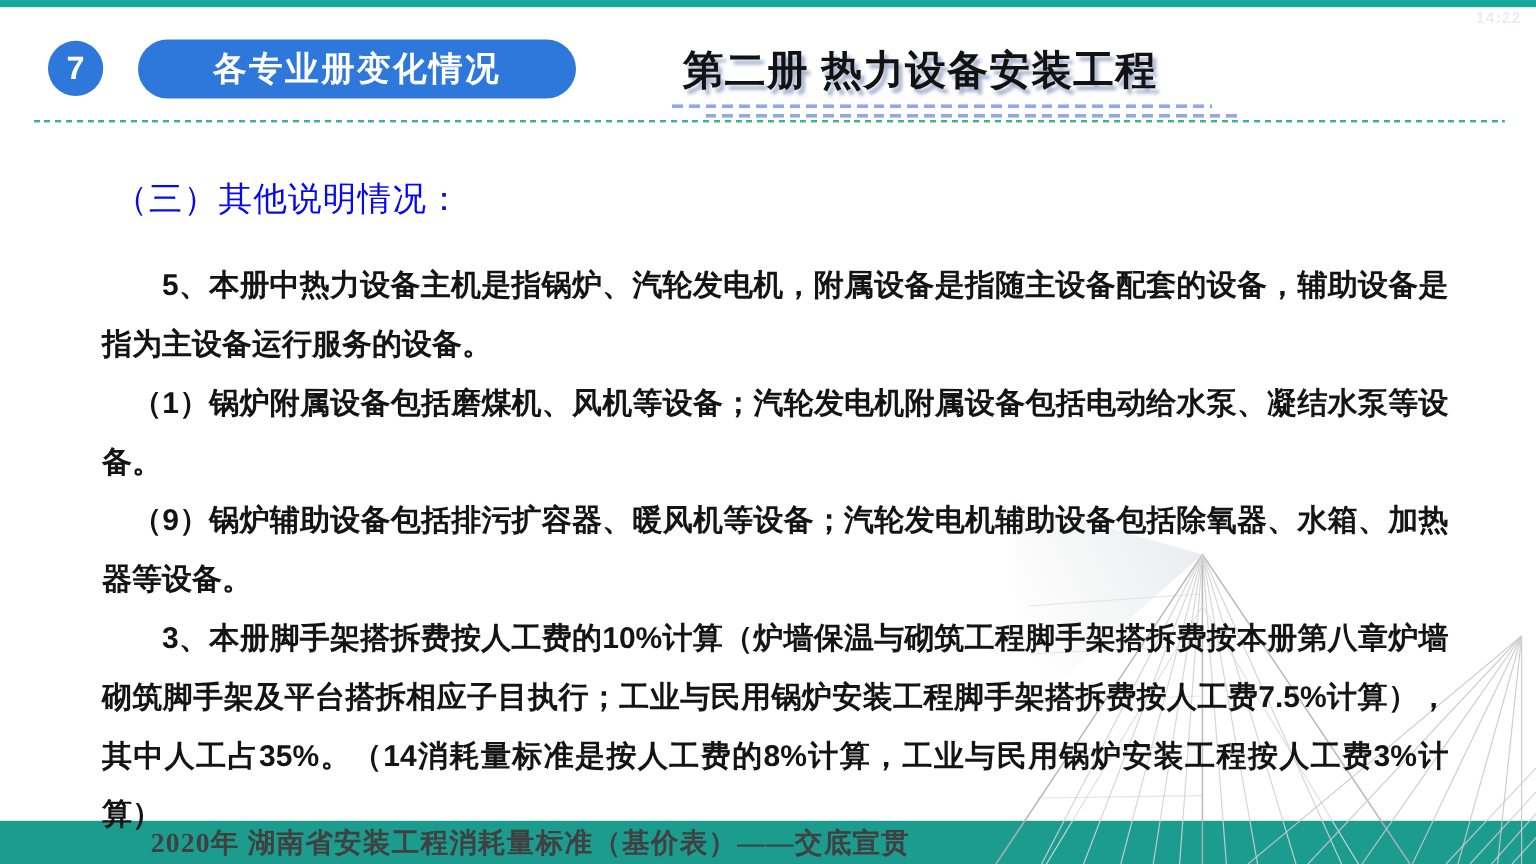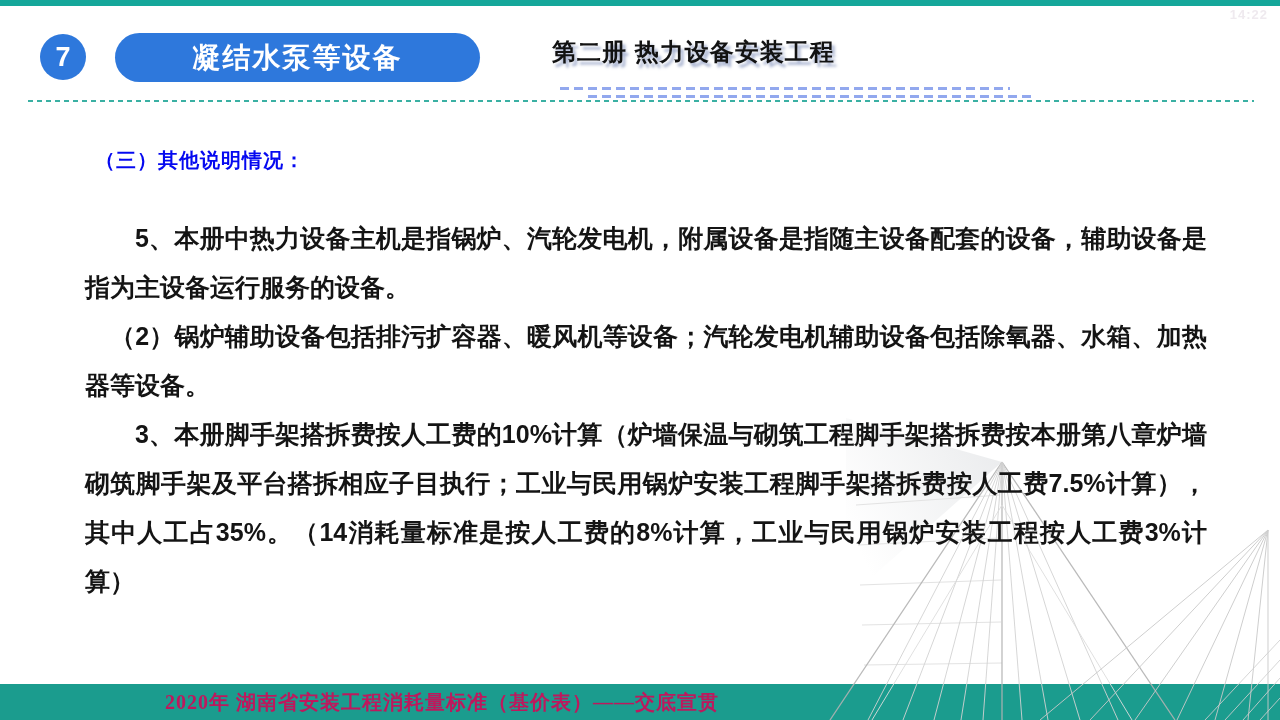--- a/index.html
+++ b/index.html
@@ -10,43 +10,43 @@
 
   .top-strip{position:absolute;left:0;top:0;width:1280px;height:6px;background:#15A79A;}
   .clock{position:absolute;right:12px;top:7px;font-size:13px;font-weight:700;color:#efeaef;letter-spacing:1px;}
 
   .badge{position:absolute;left:40px;top:34px;width:46px;height:46px;border-radius:50%;
          background:#2E78DC;color:#fff;font-size:27px;font-weight:700;
          display:flex;align-items:center;justify-content:center;}
   .pill{position:absolute;left:115px;top:33px;width:365px;height:49px;border-radius:26px;
         background:#2E78DC;color:#fff;font-size:28px;font-weight:700;letter-spacing:2px;
         display:flex;align-items:center;justify-content:center;}
-  .main-title{position:absolute;left:552px;top:36px;width:560px;margin:0;
-        font-size:24px;font-weight:700;color:#121212;letter-spacing:1px;white-space:nowrap;
+  .main-title{position:absolute;left:569px;top:36px;width:560px;margin:0;
+        font-size:34px;font-weight:700;color:#121212;letter-spacing:1px;white-space:nowrap;
         text-shadow:3px 4px 3px rgba(135,150,190,0.75);}
   .dash-row{position:absolute;height:3px;
         background:repeating-linear-gradient(90deg,#92a8ee 0 9px,transparent 9px 14px);}
   .dash-r1{left:560px;top:87px;width:450px;}
   .dash-r2{left:588px;top:95px;width:445px;}
   .teal-divider{position:absolute;left:28px;top:100px;width:1226px;height:2px;
         background:repeating-linear-gradient(90deg,#3ab0a3 0 5px,transparent 5px 9px);}
 
   .section-heading{position:absolute;left:95px;top:147px;margin:0;
-        font-size:20px;font-weight:700;color:#0509f0;letter-spacing:1px;}
+        font-size:28px;font-weight:400;color:#0509f0;letter-spacing:1px;}
 
   .body-text{position:absolute;left:85px;top:214px;width:1122px;}
   .para{font-size:25px;line-height:49px;font-weight:700;color:#141414;
         text-align:justify;margin:0;}
   .ind2{text-indent:2em;}
   .ind1{text-indent:1em;}
 
   .footer-bar{position:absolute;left:0;top:684px;width:1280px;height:36px;background:#1B9C8E;}
   .footer-text{position:absolute;left:0;top:684px;width:884px;height:36px;z-index:2;
         display:flex;align-items:center;justify-content:center;
-        color:#be185d;font-size:20px;font-weight:700;letter-spacing:1px;
+        color:#404040;font-size:23px;font-weight:700;letter-spacing:1px;
         font-family:"Liberation Serif",serif;}
 
   .watermark{position:absolute;left:0;top:0;pointer-events:none;}
 </style>
 </head>
 <body>
 
 <div class="slide">
 
   <div class="top-strip layer-bg"></div>
@@ -105,28 +105,29 @@
     <g stroke="#cfcfcf" stroke-width="1" opacity="0.85">
       <line x1="1205" y1="720" x2="1280" y2="640"></line>
       <line x1="1225" y1="720" x2="1280" y2="660"></line>
       <line x1="1243" y1="720" x2="1280" y2="678"></line>
       <line x1="1260" y1="720" x2="1280" y2="698"></line>
     </g>
   </svg>
 
   <div class="clock layer-tx">14:22</div>
   <div class="badge layer-tx">7</div>
-  <div class="pill layer-tx">凝结水泵等设备</div>
+  <div class="pill layer-tx">各专业册变化情况</div>
   <h1 class="main-title layer-tx">第二册 热力设备安装工程</h1>
   <div class="dash-row dash-r1 layer-tx"></div>
   <div class="dash-row dash-r2 layer-tx"></div>
   <div class="teal-divider layer-tx"></div>
 
   <h2 class="section-heading layer-tx">（三）其他说明情况：</h2>
   <div class="body-text layer-tx" id="paras">
       <div class="para ind2">5、本册中热力设备主机是指锅炉、汽轮发电机，附属设备是指随主设备配套的设备，辅助设备是指为主设备运行服务的设备。</div>
-      <div class="para ind1">（2）锅炉辅助设备包括排污扩容器、暖风机等设备；汽轮发电机辅助设备包括除氧器、水箱、加热器等设备。</div>
+      <div class="para ind1">（1）锅炉附属设备包括磨煤机、风机等设备；汽轮发电机附属设备包括电动给水泵、凝结水泵等设备。</div>
+      <div class="para ind1">（9）锅炉辅助设备包括排污扩容器、暖风机等设备；汽轮发电机辅助设备包括除氧器、水箱、加热器等设备。</div>
       <div class="para ind2">3、本册脚手架搭拆费按人工费的10%计算（炉墙保温与砌筑工程脚手架搭拆费按本册第八章炉墙砌筑脚手架及平台搭拆相应子目执行；工业与民用锅炉安装工程脚手架搭拆费按人工费7.5%计算），其中人工占35%。（14消耗量标准是按人工费的8%计算，工业与民用锅炉安装工程按人工费3%计算）</div>
     </div>
 
   <div class="footer-text">2020年  湖南省安装工程消耗量标准（基价表）——交底宣贯</div>
 
 </div>
 
 </body></html>

